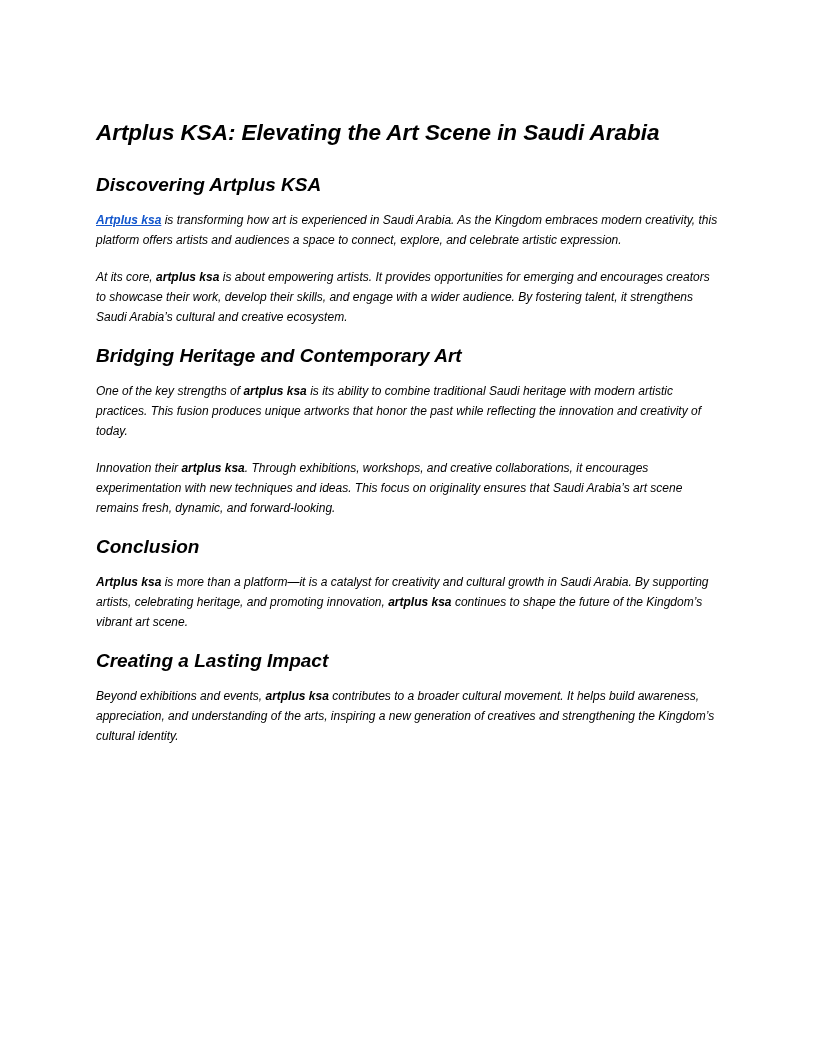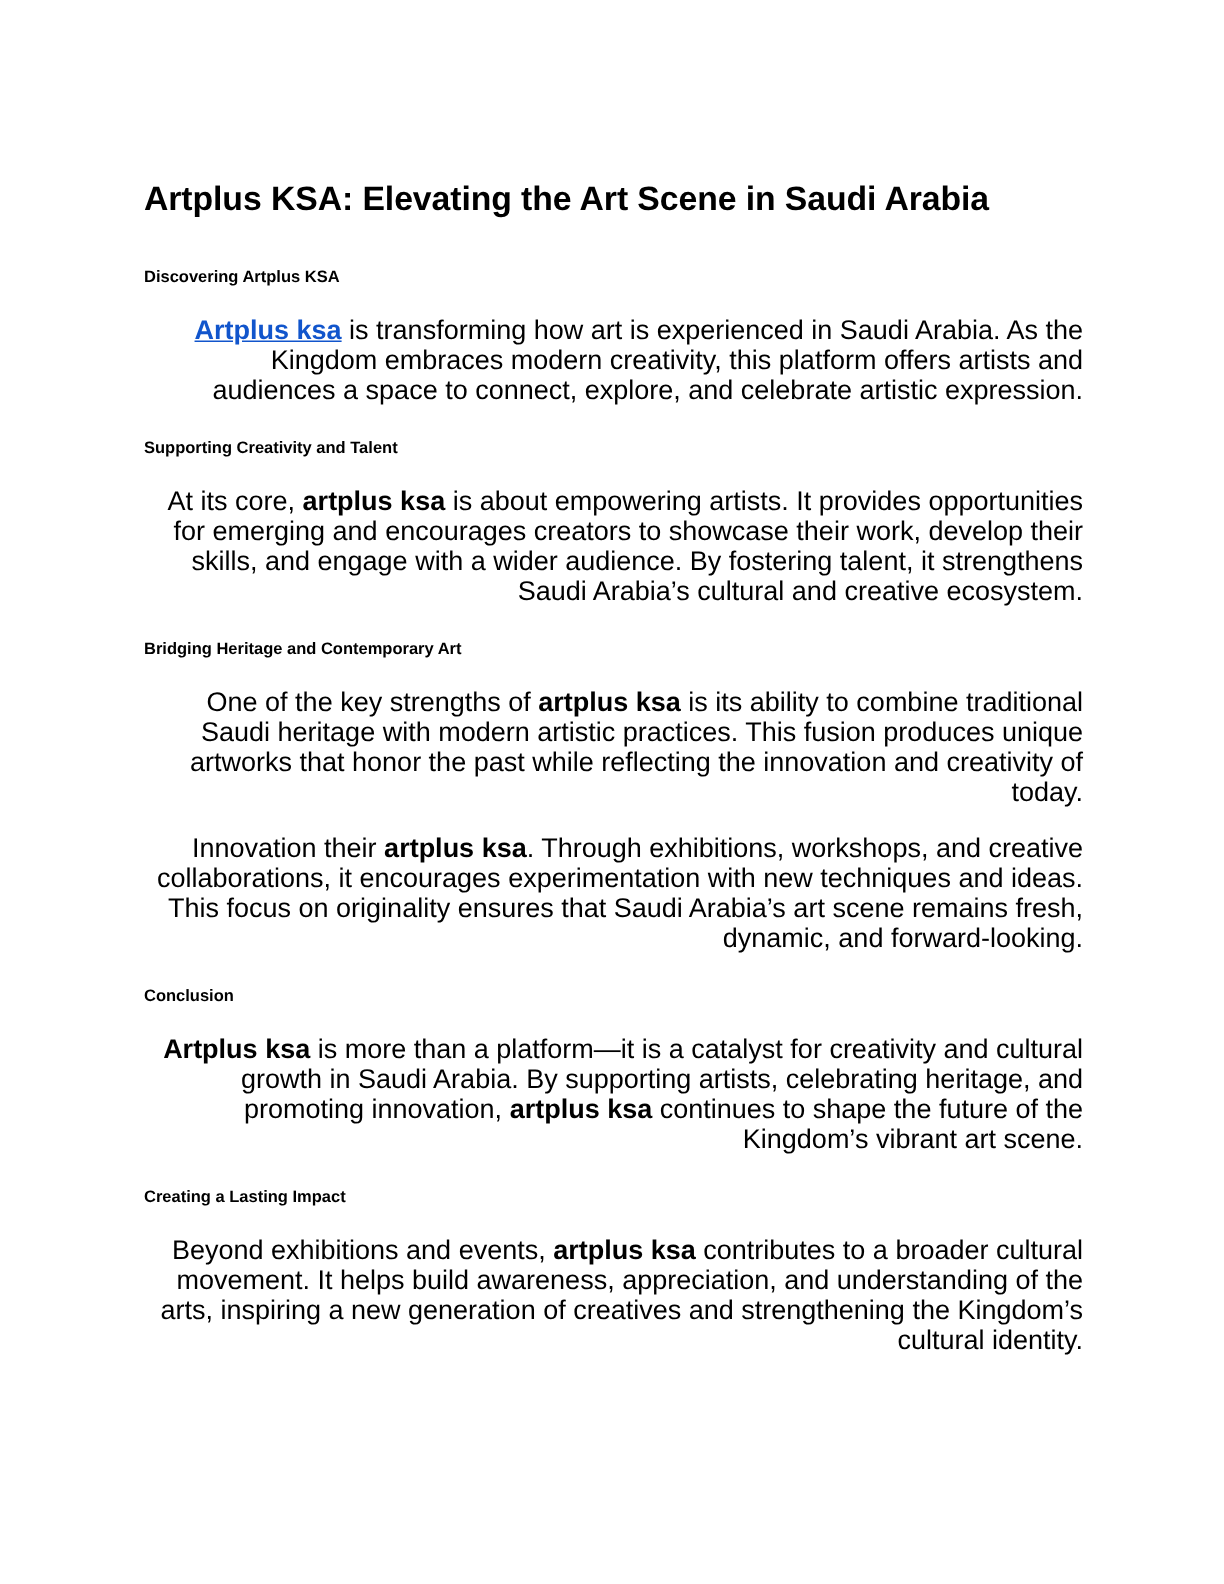--- a/index.html
+++ b/index.html
@@ -13,39 +13,39 @@
       position: relative;
       overflow: hidden;
       font-family: "Liberation Sans", sans-serif;
       color: #000000;
     }
     .page {
       position: absolute;
       left: 96px;
       top: 116px;
       width: 626px;
+      font-style: italic;
     }
     h1 {
       font-size: 22.5px;
       font-weight: bold;
       margin: 0 0 23px 0;
       line-height: 34px;
       letter-spacing: -0.05px;
     }
     h2 {
-      font-size: 11px;
+      font-size: 19px;
       font-weight: bold;
       margin: 0 0 13px 0;
       line-height: 24px;
     }
     p {
-      font-size: 18px;
+      font-size: 12px;
       line-height: 20px;
       margin: 0 0 17px 0;
-      text-align: right;
     }
     p b {
       font-weight: bold;
     }
     a.link {
       color: #1155cc;
       font-weight: bold;
       text-decoration: underline;
     }
     .section { margin: 0; }
@@ -55,21 +55,20 @@
 
 <div class="page">
   <h1>Artplus KSA: Elevating the Art Scene in Saudi Arabia</h1>
 
   <div class="section">
     <h2>Discovering Artplus KSA</h2>
     <p><a class="link">Artplus ksa</a><span> is transforming how art is experienced in Saudi Arabia. As the Kingdom embraces modern creativity, this platform offers artists and audiences a space to connect, explore, and celebrate artistic expression.</span></p>
   </div>
 
   <div class="section">
-    <h2>Supporting Creativity and Talent</h2>
     <p><span>At its core, </span><b>artplus ksa</b><span> is about empowering artists. It provides opportunities for emerging and encourages creators to showcase their work, develop their skills, and engage with a wider audience. By fostering talent, it strengthens Saudi Arabia’s cultural and creative ecosystem.</span></p>
   </div>
 
   <div class="section">
     <h2>Bridging Heritage and Contemporary Art</h2>
     <p><span>One of the key strengths of </span><b>artplus ksa</b><span> is its ability to combine traditional Saudi heritage with modern artistic practices. This fusion produces unique artworks that honor the past while reflecting the innovation and creativity of today.</span></p>
   </div>
 
   <div class="section">
     <p><span>Innovation their </span><b>artplus ksa</b><span>. Through exhibitions, workshops, and creative collaborations, it encourages experimentation with new techniques and ideas. This focus on originality ensures that Saudi Arabia’s art scene remains fresh, dynamic, and forward-looking.</span></p>

